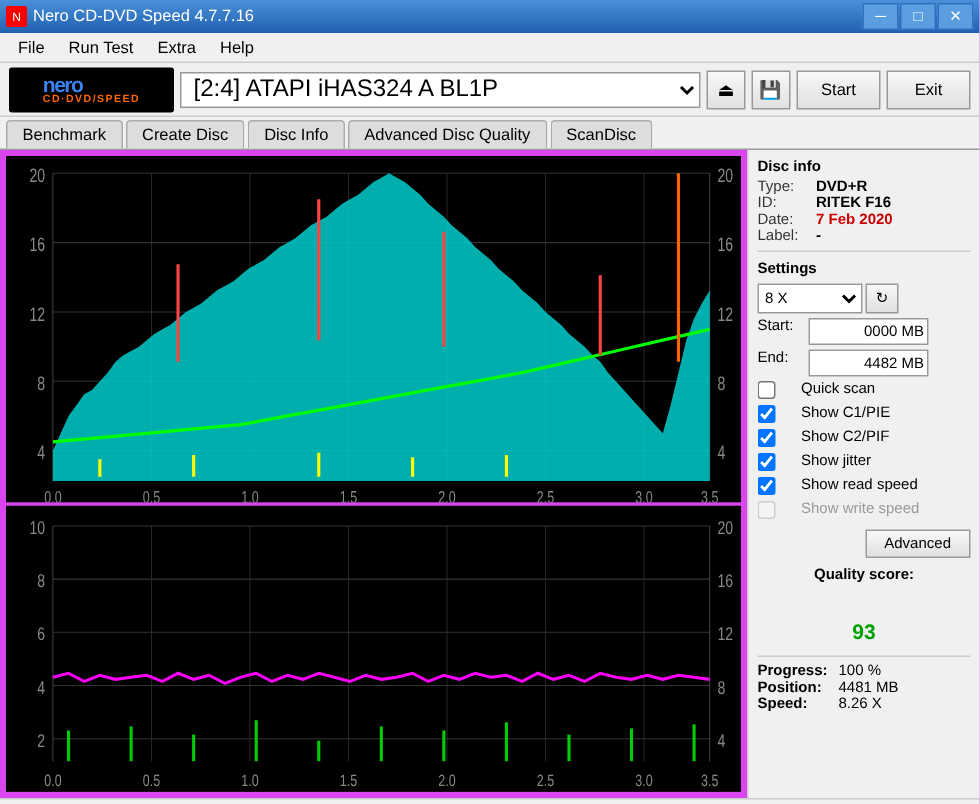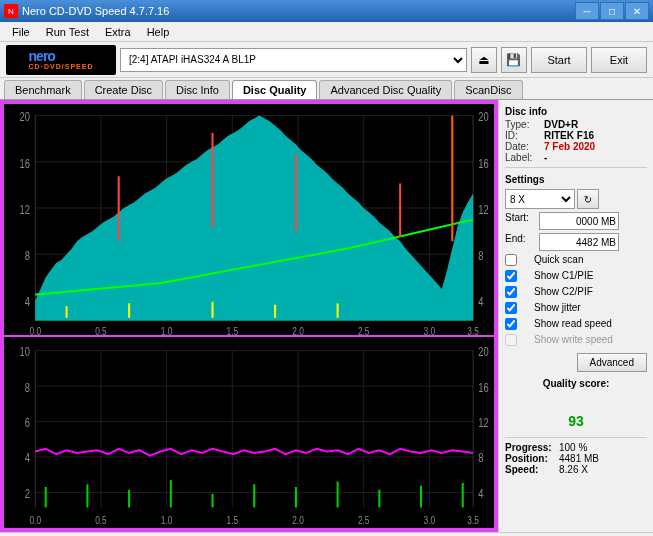--- a/index.html
+++ b/index.html
@@ -64,21 +64,21 @@
       font-weight: bold;
       border-radius: 2px;
       flex-shrink: 0;
     }
     .logo-nero { font-size: 14px; color: #3b82f6; font-weight: bold; letter-spacing: -1px; }
     .logo-sub { font-size: 7px; color: #f60; font-weight: bold; letter-spacing: 1px; }
 
     .drive-select {
       flex: 1;
       height: 24px;
-      font-size: 10px;
+      font-size: 16px;
       border: 1px solid #999;
       background: white;
       padding: 0 4px;
     }
     .toolbar-btn {
       height: 26px;
       min-width: 26px;
       border: 1px solid #999;
       background: linear-gradient(to bottom, #f8f8f8, #e0e0e0);
       cursor: pointer;
@@ -276,21 +276,20 @@
   <button class="toolbar-btn" title="Eject">⏏</button>
   <button class="toolbar-btn" title="Save">💾</button>
   <button class="toolbar-btn main-btn">Start</button>
   <button class="toolbar-btn main-btn">Exit</button>
 </div>
 
 <div class="tabs">
   <div class="tab">Benchmark</div>
   <div class="tab">Create Disc</div>
   <div class="tab">Disc Info</div>
-  <div class="tab active">Disc Quality</div>
   <div class="tab">Advanced Disc Quality</div>
   <div class="tab">ScanDisc</div>
 </div>
 
 <div class="main-content">
 
   <div class="chart-area">
 
     <div style="flex:1.15; position:relative;">
       <svg width="100%" height="100%" viewBox="0 0 470 160" preserveAspectRatio="none" style="display:block;">

